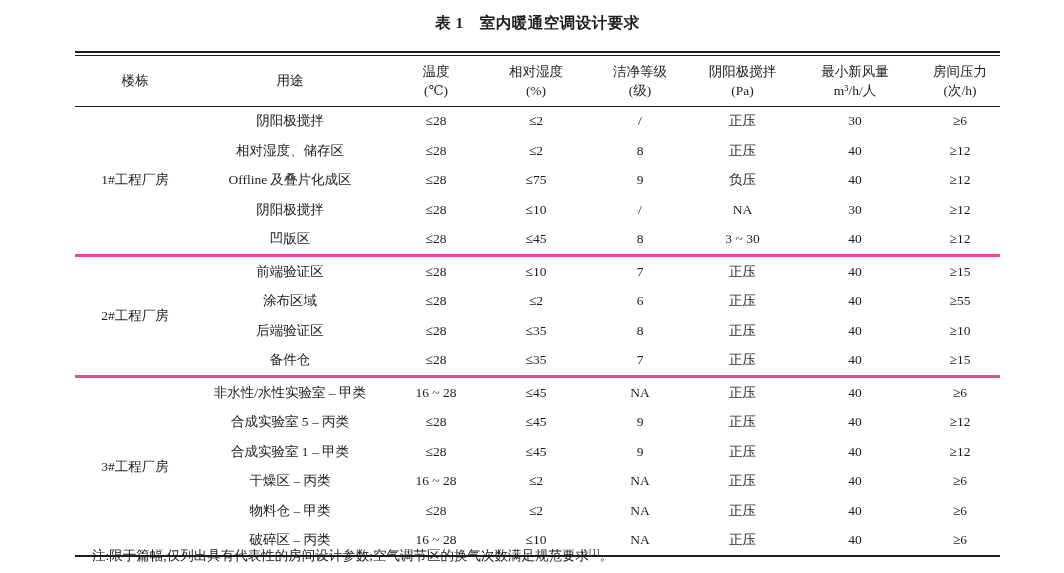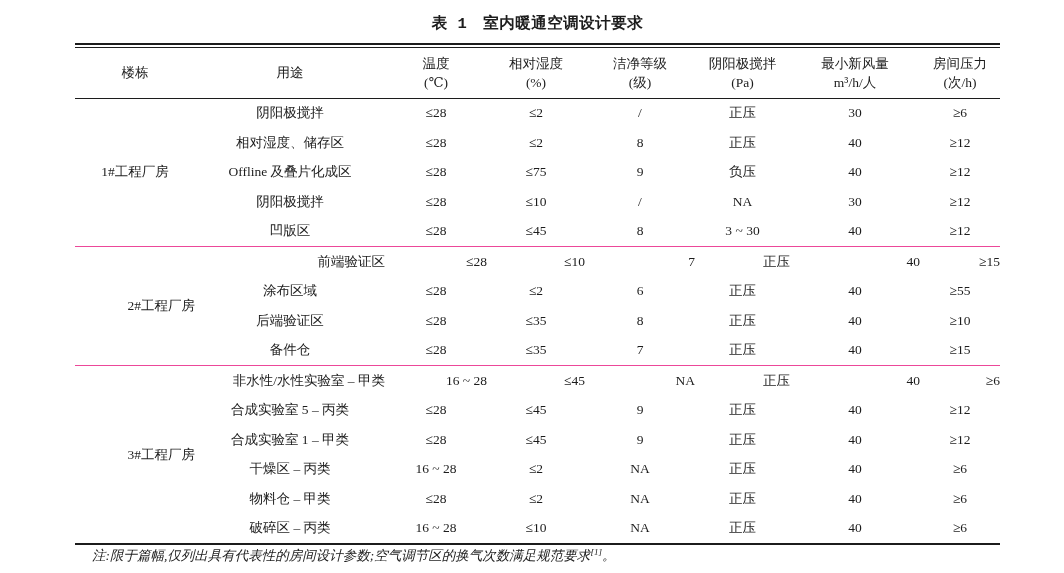--- a/index.html
+++ b/index.html
@@ -8,46 +8,46 @@
     background: #ffffff;
     font-family: "Liberation Serif", "DejaVu Serif", serif;
     color: #1c1c1c;
     overflow: hidden;
   }
   .page { position: relative; width: 1064px; height: 573px; background: #ffffff; }
 
   .table-title {
     position: absolute; top: 13px; left: 75px; width: 925px;
     text-align: center; font-weight: bold; font-size: 15.5px;
-    letter-spacing: 0.5px; white-space: nowrap; font-family: Liberation Mono, monospace;
+    letter-spacing: 0.5px; white-space: nowrap;
   }
   .table-title .num { margin-right: 16px; }
 
-  .tablewrap { position: absolute; top: 43px; left: 75px; width: 925px; }
+  .tablewrap { position: absolute; top: 51px; left: 75px; width: 925px; }
   .rule-thick { height: 2px; background: #1c1c1c; }
   .rule-thin  { height: 1px; background: #1c1c1c; margin-top: 1.5px; }
 
   table.hvac {
     width: 925px; border-collapse: collapse; table-layout: fixed;
     border-bottom: 2px solid #1c1c1c;
   }
   table.hvac th, table.hvac td {
     padding: 0; text-align: center; vertical-align: middle;
     font-size: 13.5px; font-weight: normal; white-space: nowrap;
     overflow: hidden;
   }
   thead th { height: 50px; border-bottom: 1.2px solid #1c1c1c; }
   thead .h1, thead .h2 { line-height: 19px; }
   tbody td { height: 29.5px; }
-  tbody.sep tr:first-child td { border-top: 1px solid #ec4899; text-align: right; }
+  tbody.sep tr:first-child td { border-top: 3px solid #ec4899; }
   td.building { vertical-align: middle; }
 
   .footnote {
     position: absolute; top: 547px; left: 92px; width: 950px;
-    font-size: 13.5px; white-space: nowrap; font-style: italic;
+    font-size: 13.5px; white-space: nowrap;
   }
   .footnote sup { font-size: 9px; vertical-align: 5px; }
 </style>
 </head>
 <body>
 
 <div class="page">
 
   <div class="table-title">
     <span class="num">表 1</span><span>室内暖通空调设计要求</span>

